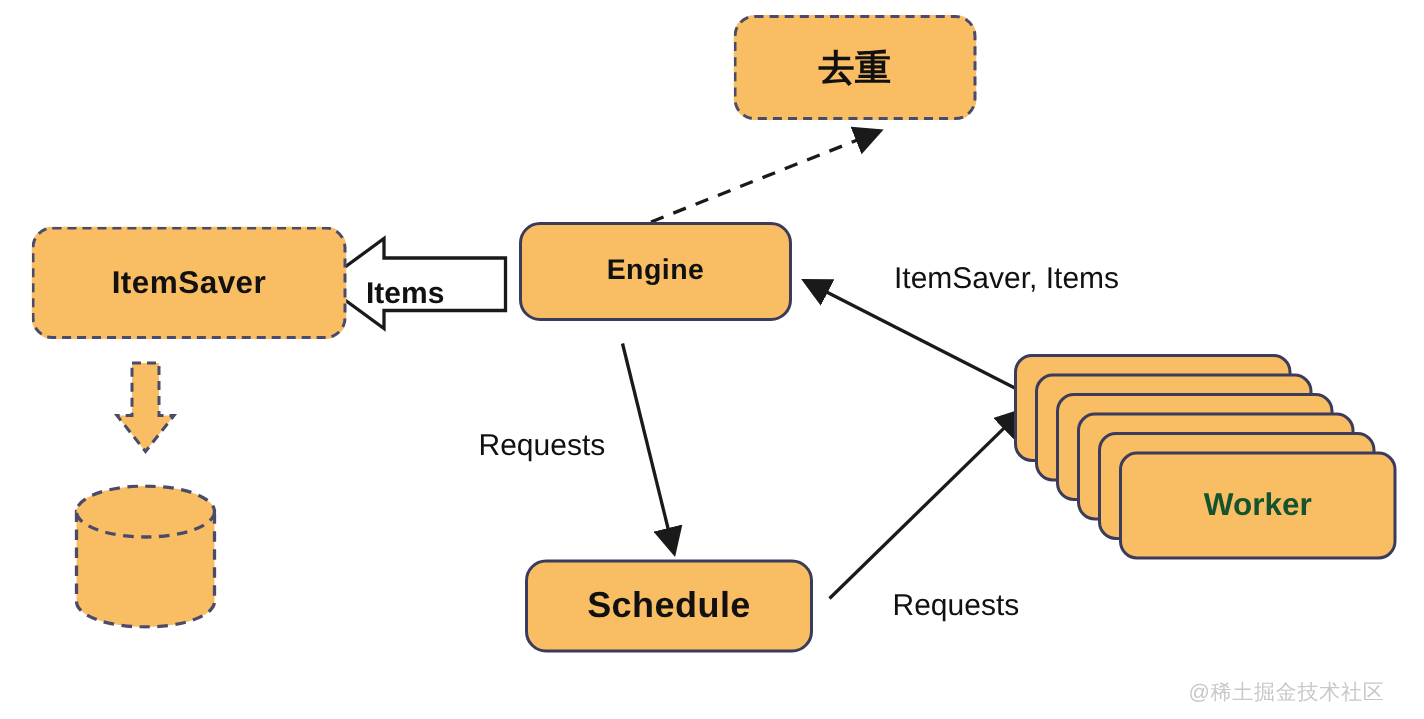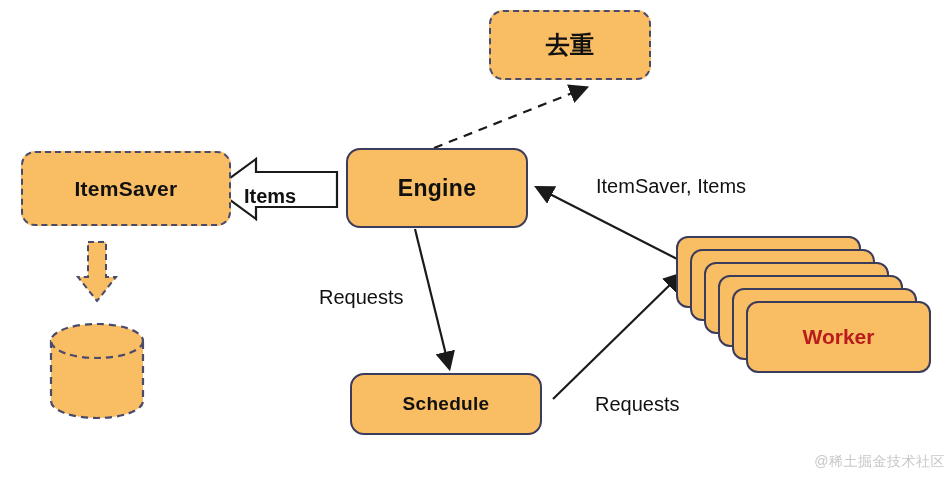--- a/index.html
+++ b/index.html
@@ -50,26 +50,26 @@
   
   #node-dedup {
     left: 489px; top: 10px; width: 162px; height: 70px;
     font-size: 24px;
   }
   #node-itemsaver {
     left: 21px; top: 151px; width: 210px; height: 75px;
     font-size: 21px;
   }
   #node-engine {
-    left: 346px; top: 148px; width: 182px; height: 80px;
-    font-size: 23px;
+    left: 346px; top: 148px; width: 182px; height: 66px;
+    font-size: 19px;
   }
   #node-schedule {
     left: 350px; top: 373px; width: 192px; height: 62px;
-    font-size: 19px;
+    font-size: 24px;
   }
   .worker-stack {
     position: absolute;
     left: 676px;
     top: 236px;
     width: 250px;
     height: 135px;
   }
   .worker-card {
     position: absolute;
@@ -79,21 +79,21 @@
     background: #f9bd63;
     border: 2px solid #3b3b5c;
     border-radius: 12px;
   }
   .worker-card.front {
     display: flex;
     align-items: center;
     justify-content: center;
     font-weight: bold;
     font-size: 21px;
-    color: #b91c1c;
+    color: #14532d;
   }
   .cylinder {
     position: absolute;
     left: 48px;
     top: 323px;
     width: 98px;
     height: 96px;
   }
   .edge-text {
     position: absolute;
@@ -117,21 +117,21 @@
   #label-requests-items {
     left: 596px;
     top: 175px;
   }
   #label-requests-worker {
     left: 595px;
     top: 393px;
   }
   .watermark {
     position: absolute;
-    right: 4px;
+    right: 26px;
     bottom: 8px;
     font-size: 14px;
     color: #c8c8c8;
     letter-spacing: 0.5px;
   }
 </style>
 </head>
 <body>
 
 <div id="canvas">

